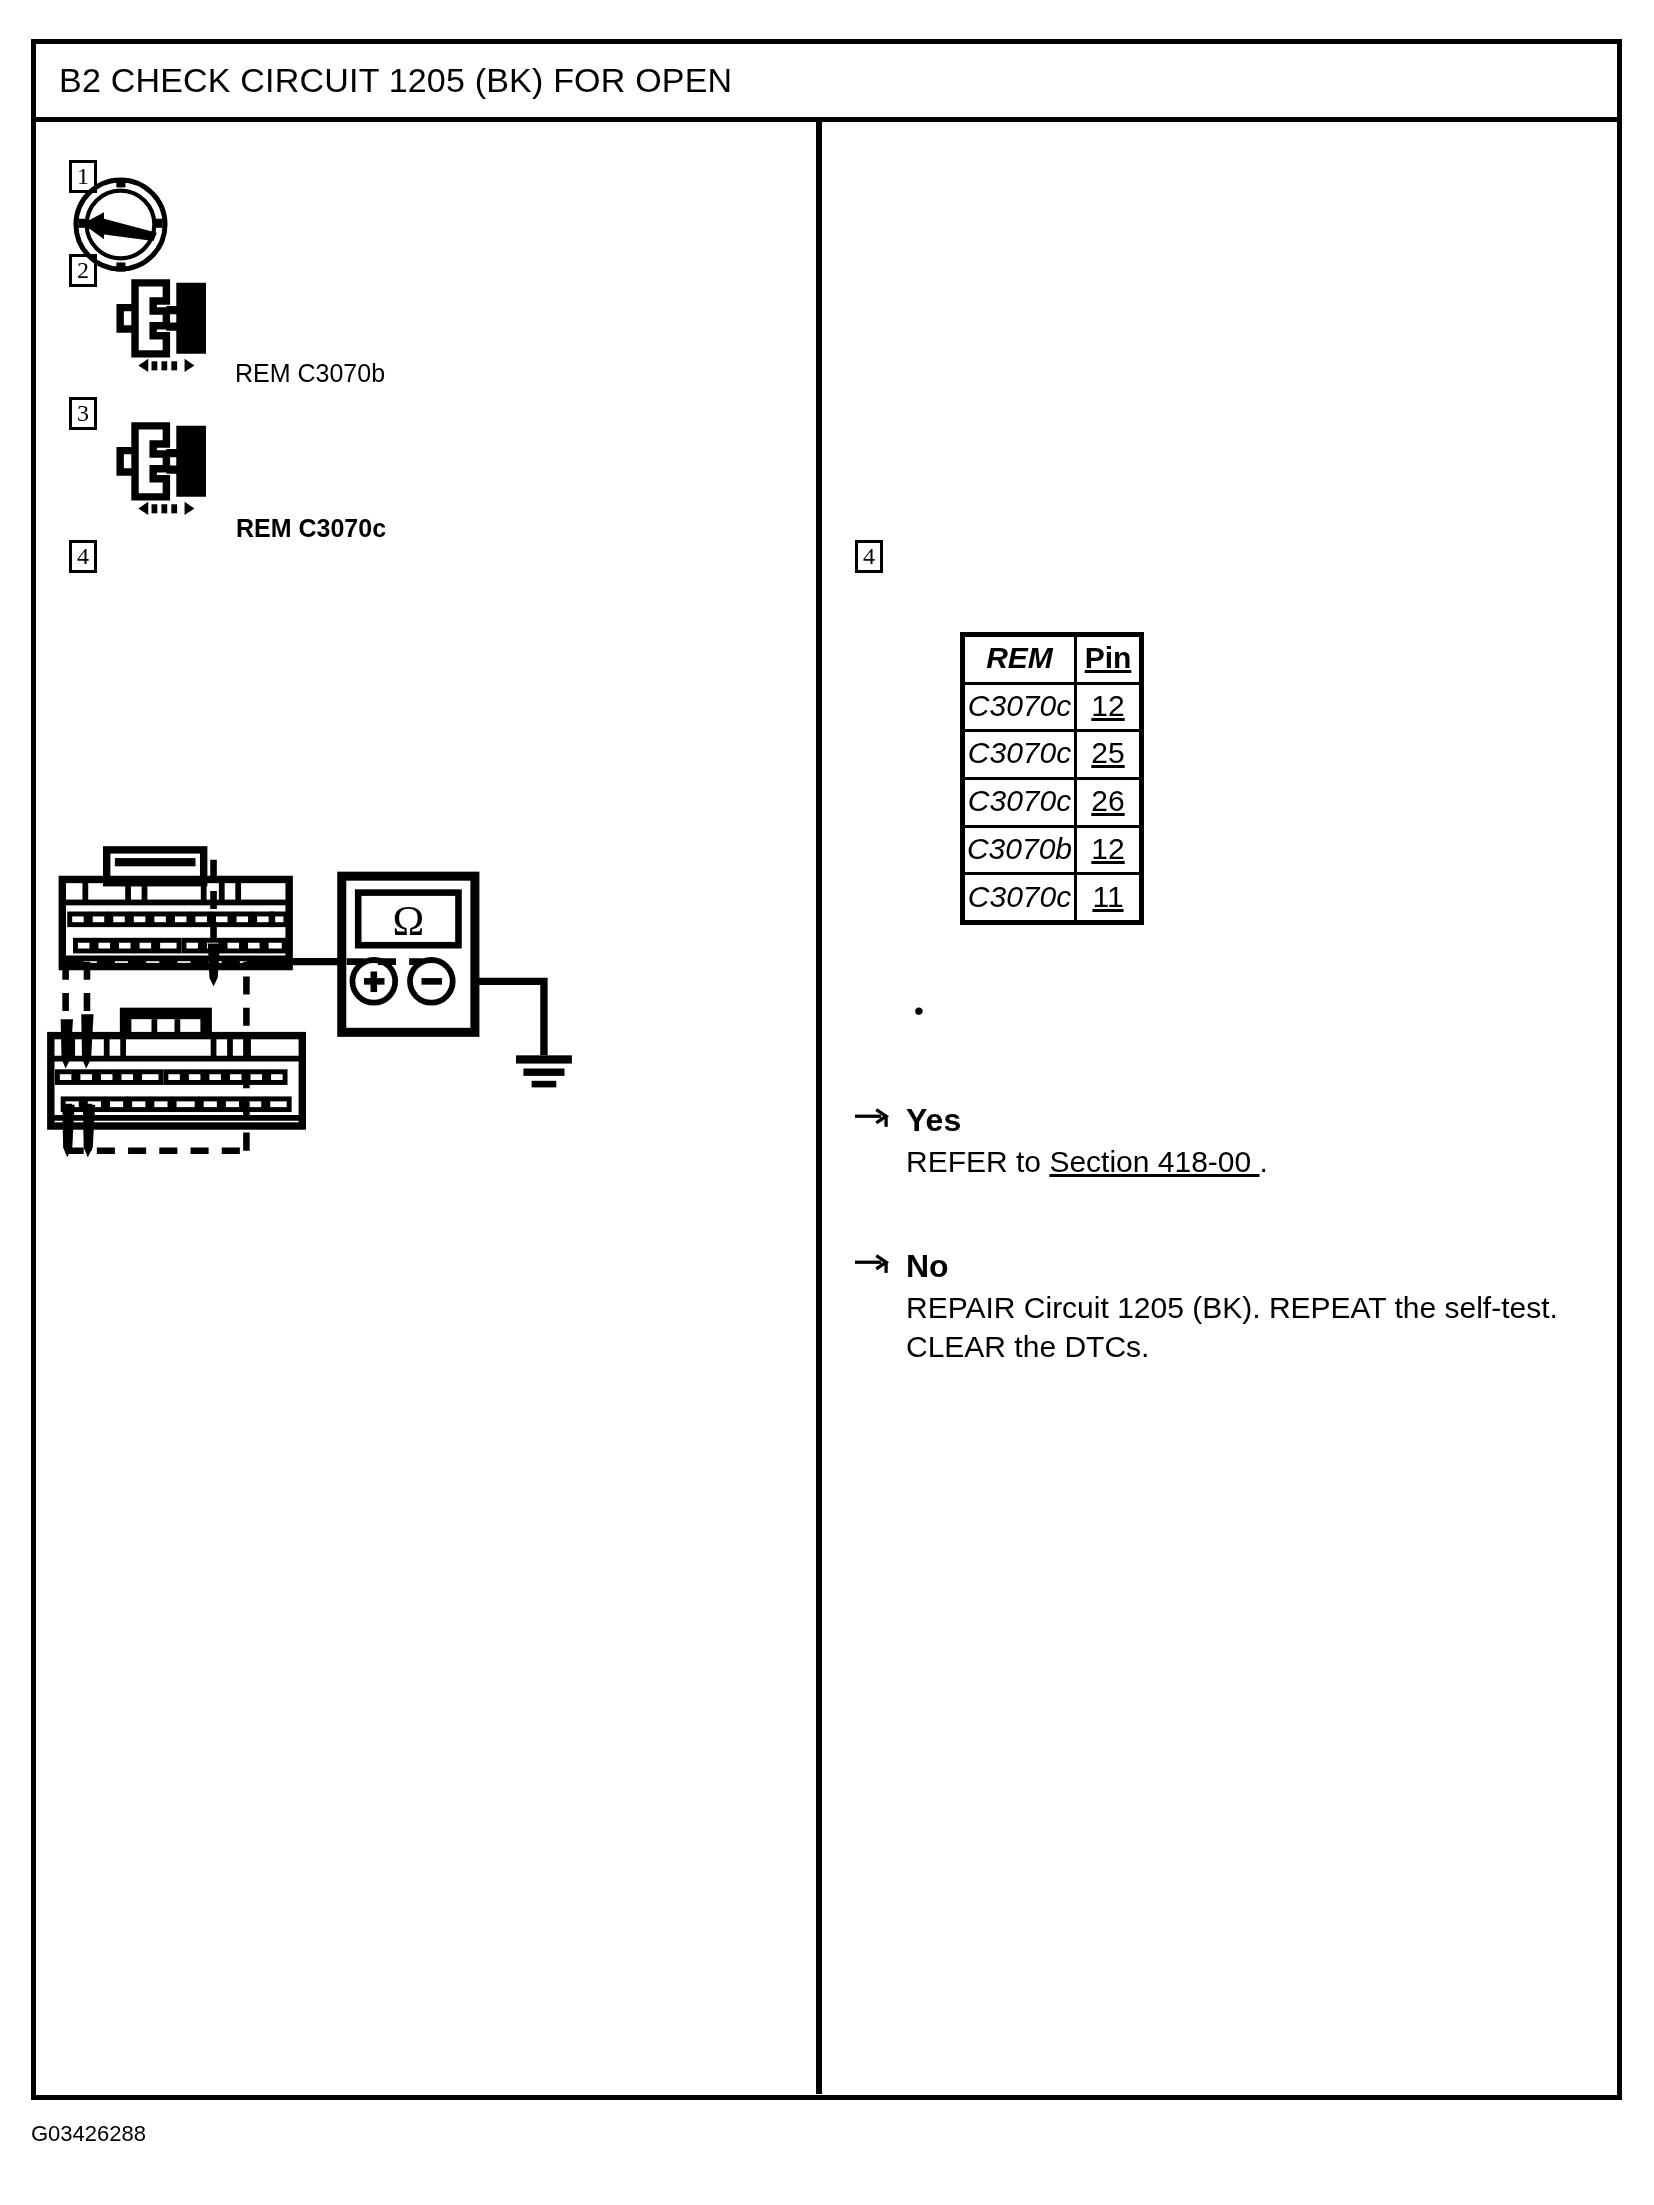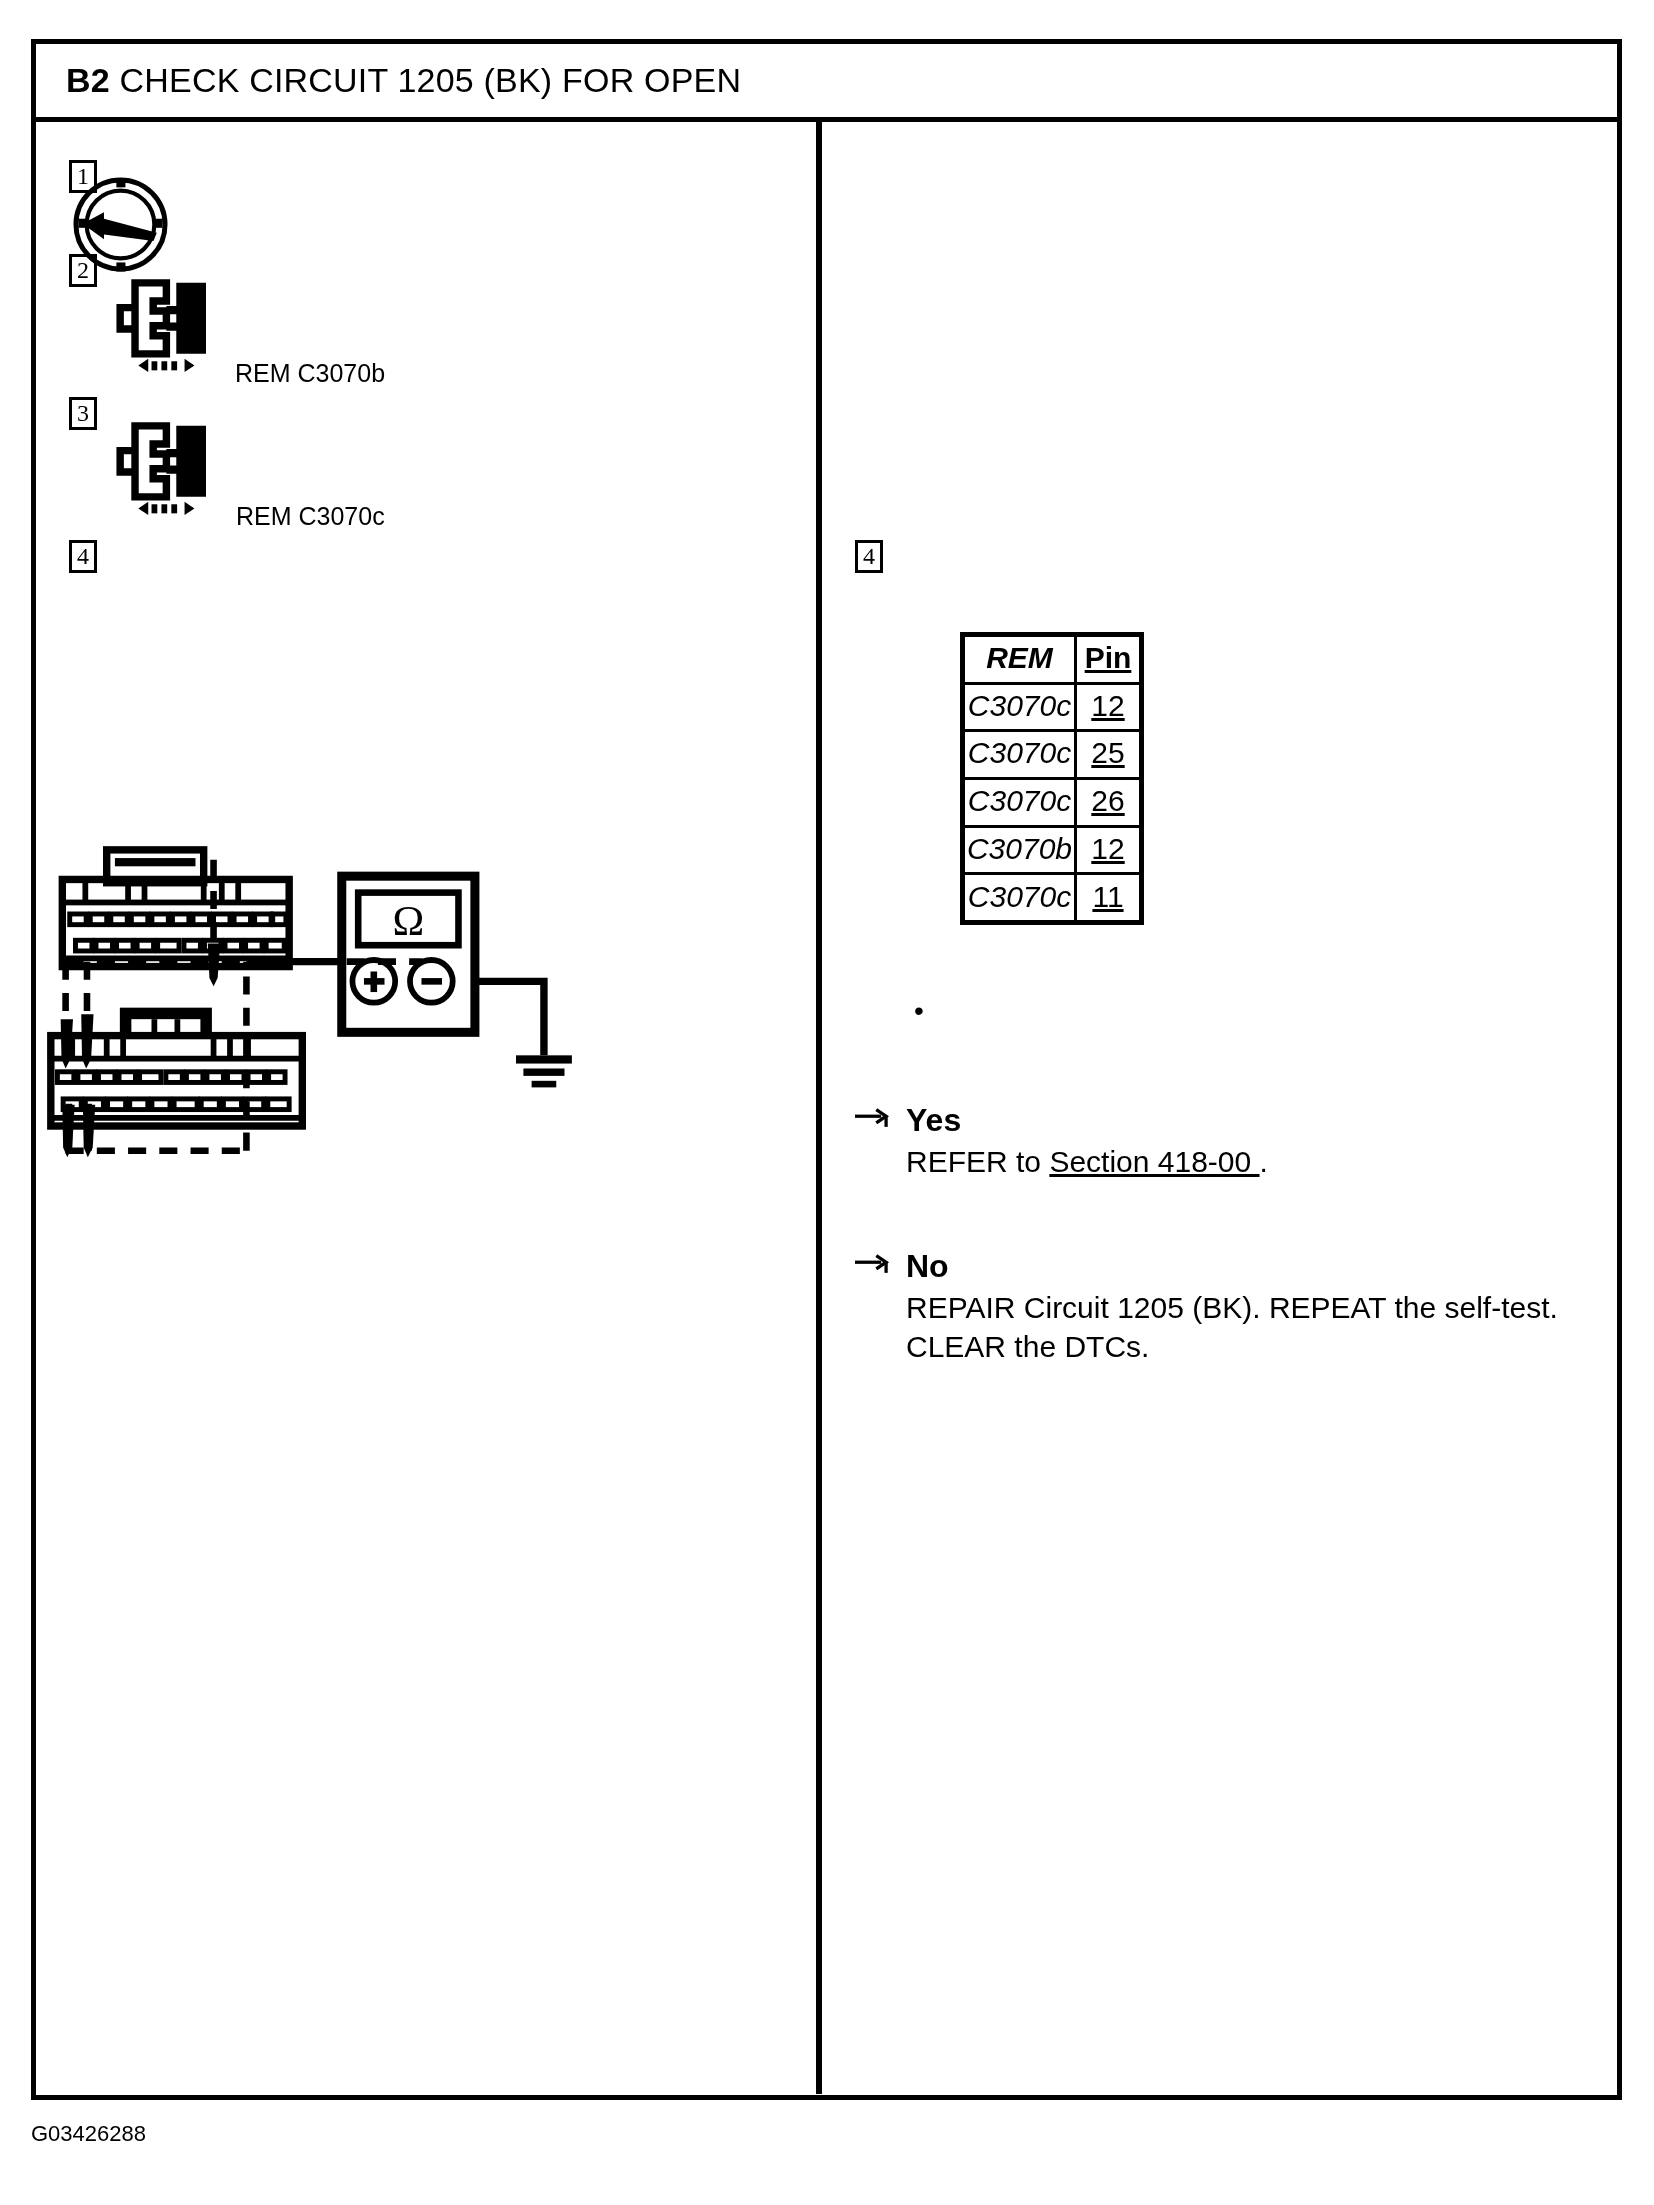--- a/index.html
+++ b/index.html
@@ -39,22 +39,21 @@
     display: flex;
     align-items: center;
     padding-left: 23px;
   }
   #header-text {
     font-size: 34px;
     letter-spacing: 0.2px;
     white-space: nowrap;
   }
   #header-text .step-id {
-    font-weight: bold;
-    margin-left: 7px;
+    font-weight: normal;
   }
 
   
   #column-divider {
     position: absolute;
     left: 780px;
     top: 78px;
     width: 5.8px;
     height: 1972px;
     background: #000;
@@ -284,21 +283,21 @@
         <path d="M40 48 H22 V74 H40" fill="none" stroke="#000" stroke-width="9"></path>
         <path d="M90 18 H126 V104 H90 V76 H78 V66 H90 V56 H78 V46 H90 Z" fill="#000"></path>
         <path d="M44 118 L56 110 L56 126 Z" fill="#000"></path>
         <path d="M112 118 L100 110 L100 126 Z" fill="#000"></path>
         <rect x="60" y="113" width="7" height="11" fill="#000"></rect>
         <rect x="72" y="113" width="7" height="11" fill="#000"></rect>
         <rect x="84" y="113" width="7" height="11" fill="#000"></rect>
       </svg>
     </div>
 
-    <div class="connector-caption" style="left:200px; top:380px;">REM C3070c</div>
+    <div class="connector-caption" style="left:200px; top:392px;font-weight:bold;">REM C3070c</div>
 
     <div class="step-box" style="left:33px; top:418px;">
       <span>4</span>
     </div>
 
     <div id="wiring-diagram">
       <svg width="780" height="526" viewBox="0 0 949 640">
 
         <g stroke="#000" stroke-width="8" fill="none" stroke-dasharray="22 16">
 

